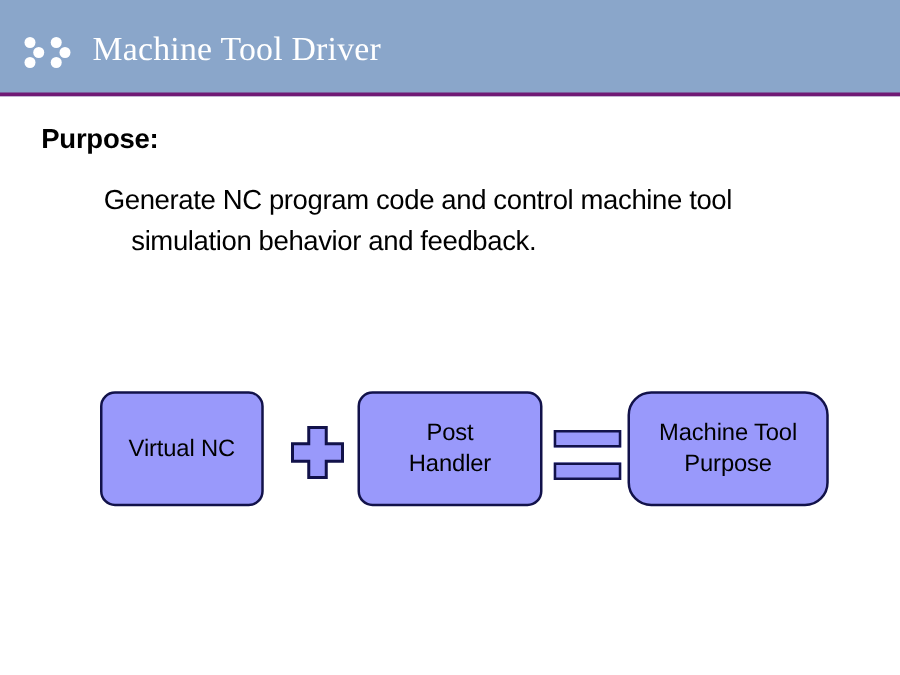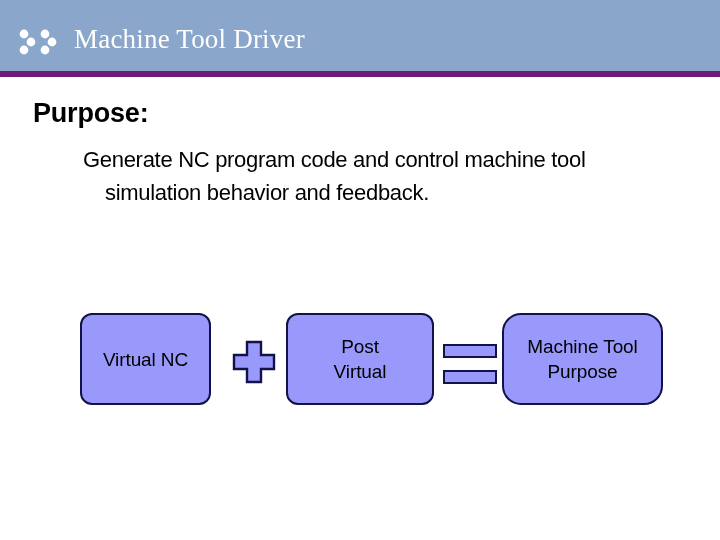--- a/index.html
+++ b/index.html
@@ -22,21 +22,21 @@
   }
 
   
   .header {
     position: absolute;
     left: 0;
     top: 0;
     width: 720px;
     height: 77px;
     background: #8aa6ca;
-    border-bottom: 6px solid #701a75;
+    border-bottom: 3px solid #701a75;
     box-sizing: border-box;
   }
 
   .logo-mark {
     position: absolute;
     left: 19px;
     top: 29px;
     width: 46px;
     height: 26px;
   }
@@ -51,21 +51,21 @@
     color: #ffffff;
     letter-spacing: 0.2px;
     white-space: nowrap;
   }
 
   
   .purpose-label {
     position: absolute;
     left: 33px;
     top: 98px;
-    font-size: 27px;
+    font-size: 22px;
     font-weight: bold;
     color: #000000;
     letter-spacing: -0.2px;
   }
 
   .purpose-body {
     position: absolute;
     left: 83px;
     top: 143px;
     width: 545px;
@@ -166,21 +166,21 @@
 
     <div class="node node-vnc">
       <span>
         <span>Virtual NC</span><br>
       </span>
     </div>
 
     <div class="node node-post">
       <span>
         <span>Post</span><br>
-        <span>Virtual</span>
+        <span>Handler</span>
       </span>
     </div>
 
     <div class="node node-mtd">
       <span>
         <span>Machine Tool</span><br>
         <span>Purpose</span>
       </span>
     </div>
 

